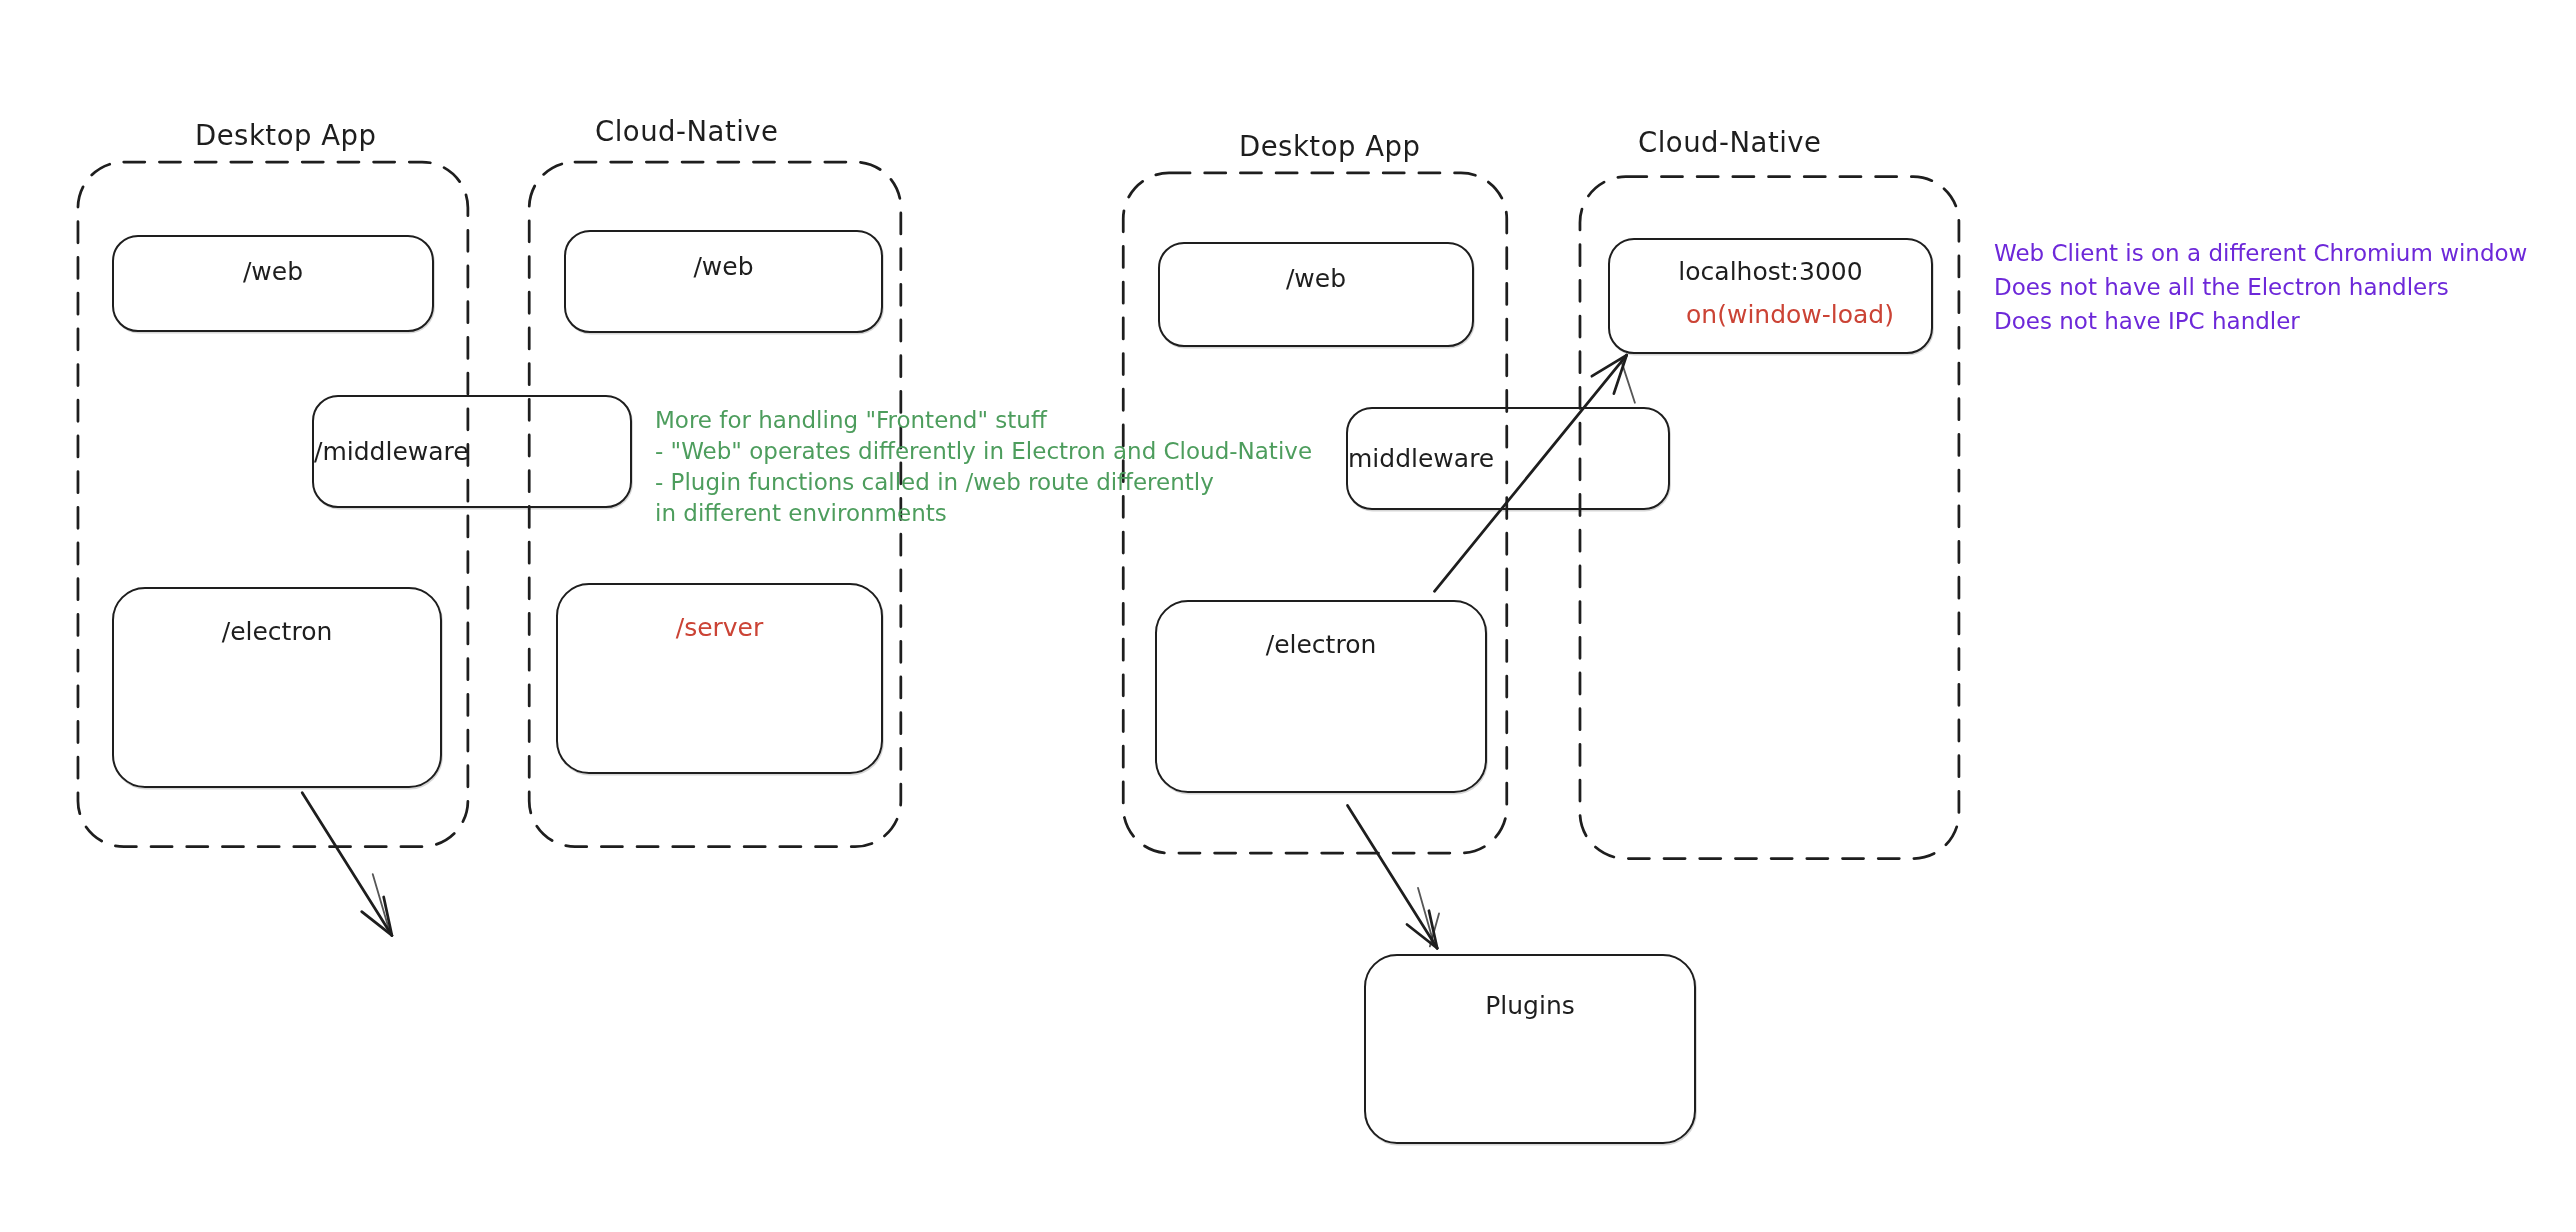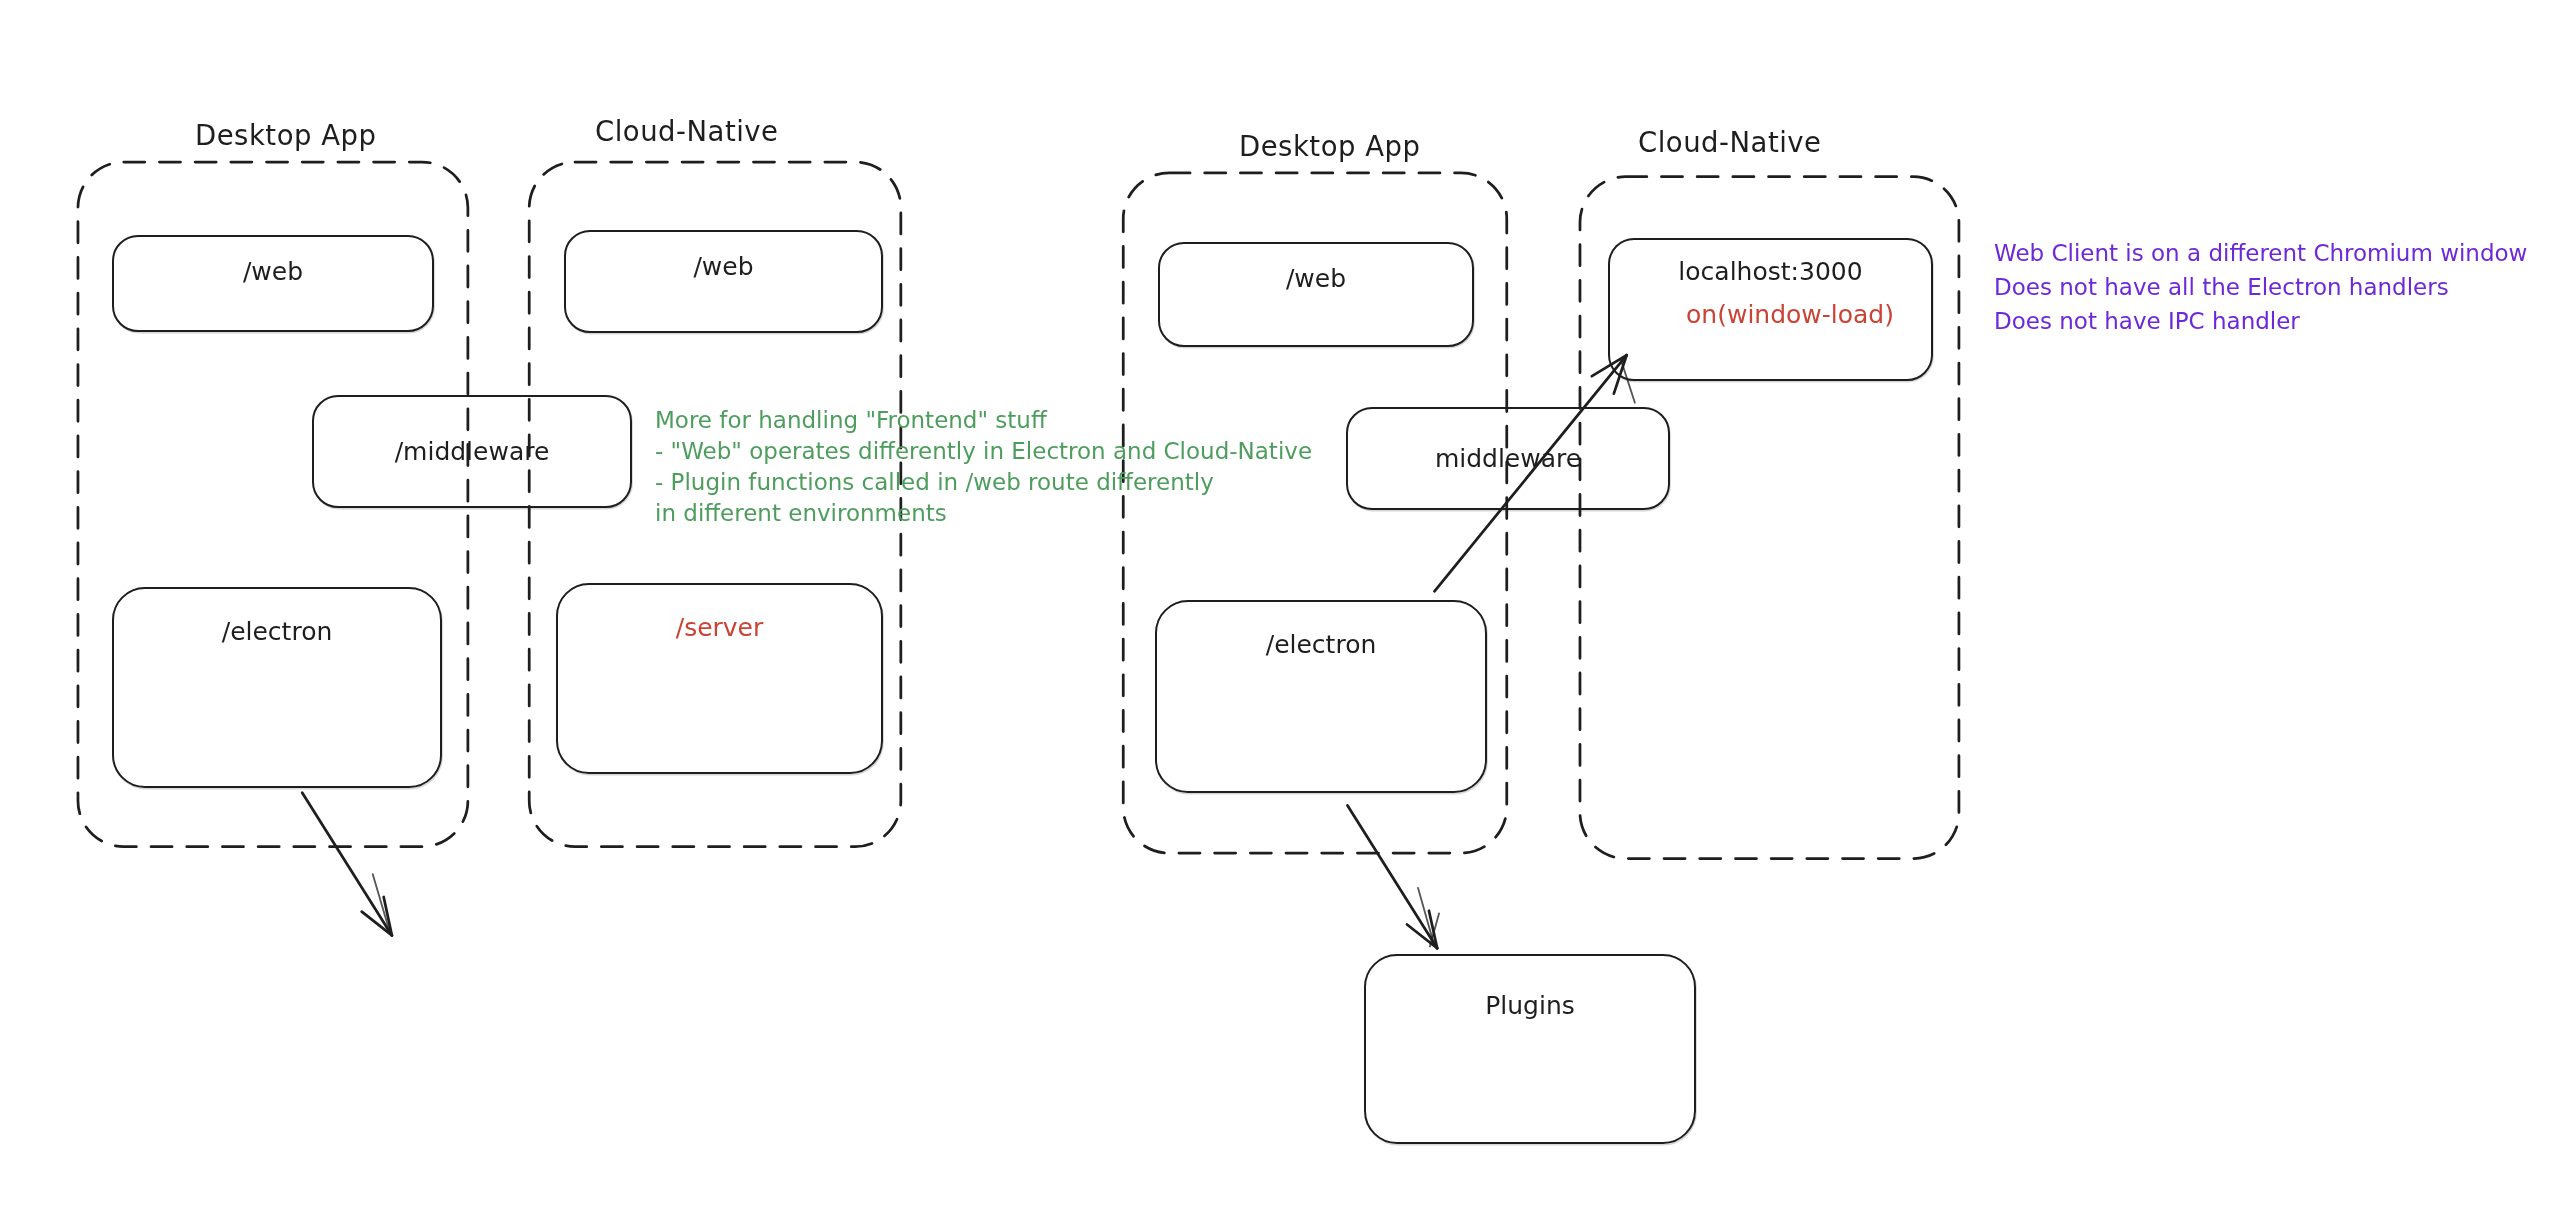--- a/index.html
+++ b/index.html
@@ -25,21 +25,21 @@
     background: transparent;
     box-sizing: border-box;
     text-align: center;
     font-size: 25px;
     box-shadow: 0.9px 1.4px 0 rgba(30,30,30,0.18);
   }
   .node.big { border-radius: 33px; }
   .node .toplbl { display: block; margin-top: 20px; white-space: nowrap; }
   .node .toplbl.deep { margin-top: 27.5px; }
   .node .toplbl.deeper { margin-top: 35px; }
-  .node.vcenter { display: flex; align-items: center; justify-content: center; }
+  .node.vcenter { display: flex; align-items: center; }
   .node .sub-red {
     display: block;
     margin-top: 14.6px;
     padding-right: 37px;
     text-align: right;
     color: #cb4335;
     white-space: nowrap;
   }
   .note {
     position: absolute;
@@ -127,21 +127,21 @@
   </div>
 
   <div class="group-label" style="left:1239px; top:130px;">Desktop App</div>
 
   <div class="group-label" style="left:1638px; top:126px;">Cloud-Native</div>
 
   <div class="node" style="left:1158px; top:242px; width:316px; height:105px;">
     <span class="toplbl">/web</span>
   </div>
 
-  <div class="node" style="left:1608px; top:238px; width:325px; height:143px;">
+  <div class="node" style="left:1608px; top:238px; width:325px; height:116px;">
     <span class="toplbl" style="margin-top:16.5px;">localhost:3000</span>
     <span class="sub-red">on(window-load)</span>
   </div>
 
   <div class="node vcenter" style="left:1346px; top:407px; width:324px; height:103px;">
     <span>middleware</span>
   </div>
 
   <div class="node big" style="left:1155px; top:600px; width:332px; height:193px;">
     <span class="toplbl deep">/electron</span>

